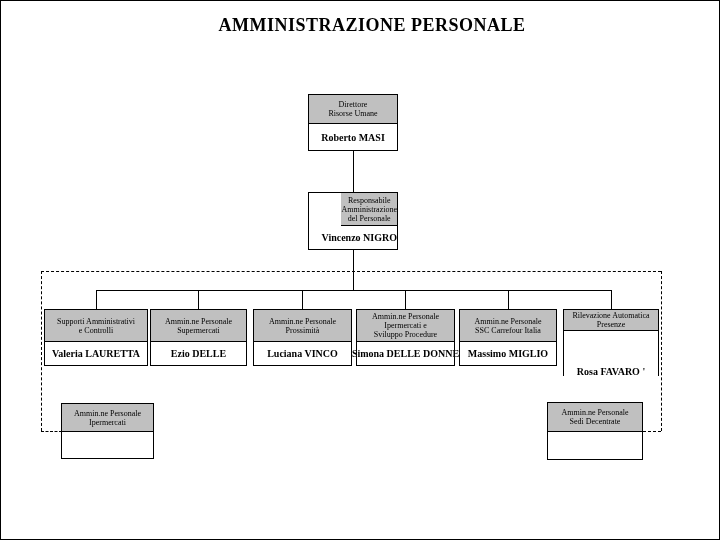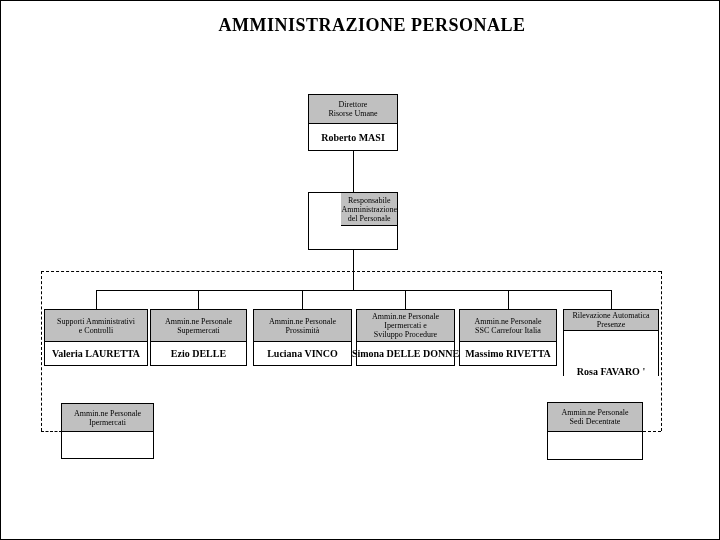--- a/index.html
+++ b/index.html
@@ -97,20 +97,21 @@
   <div class="org-box" style="left:307px; top:93px; width:90px; height:57px;">
     <div class="box-role" style="height:29px;">Direttore
 Risorse Umane</div>
     <div class="box-name">Roberto MASI</div>
   </div>
 
   <div class="org-box" style="left:307px; top:191px; width:90px; height:58px;align-items:flex-end;">
     <div class="box-role" style="height:33px;">Responsabile
 Amministrazione
 del Personale</div>
+    <div class="box-name">Vincenzo NIGRO</div>
   </div>
 
   <div class="org-box" style="left:43px; top:308px; width:104px; height:57px;justify-content:flex-end;">
     <div class="box-role" style="height:32px;">Supporti Amministrativi
 e Controlli</div>
     <div class="box-name">Valeria LAURETTA</div>
   </div>
 
   <div class="org-box" style="left:149px; top:308px; width:97px; height:57px;">
     <div class="box-role" style="height:32px;">Ammin.ne Personale
@@ -127,21 +128,21 @@
   <div class="org-box" style="left:355px; top:308px; width:99px; height:57px;">
     <div class="box-role" style="height:32px;">Ammin.ne Personale
 Ipermercati e
 Sviluppo Procedure</div>
     <div class="box-name" style="font-size:10px;">Simona DELLE DONNE</div>
   </div>
 
   <div class="org-box" style="left:458px; top:308px; width:98px; height:57px;">
     <div class="box-role" style="height:32px;">Ammin.ne Personale
 SSC Carrefour Italia</div>
-    <div class="box-name">Massimo RIVETTA</div>
+    <div class="box-name">Massimo MIGLIO</div>
   </div>
 
   <div class="org-box" style="left:562px; top:308px; width:96px; height:67px;gap:35px;">
     <div class="box-role" style="height:32px;">Rilevazione Automatica
 Presenze</div>
     <div class="box-name">Rosa FAVARO '</div>
   </div>
 
   <div class="org-box" style="left:60px; top:402px; width:93px; height:56px;">
     <div class="box-role" style="height:28px;">Ammin.ne Personale

